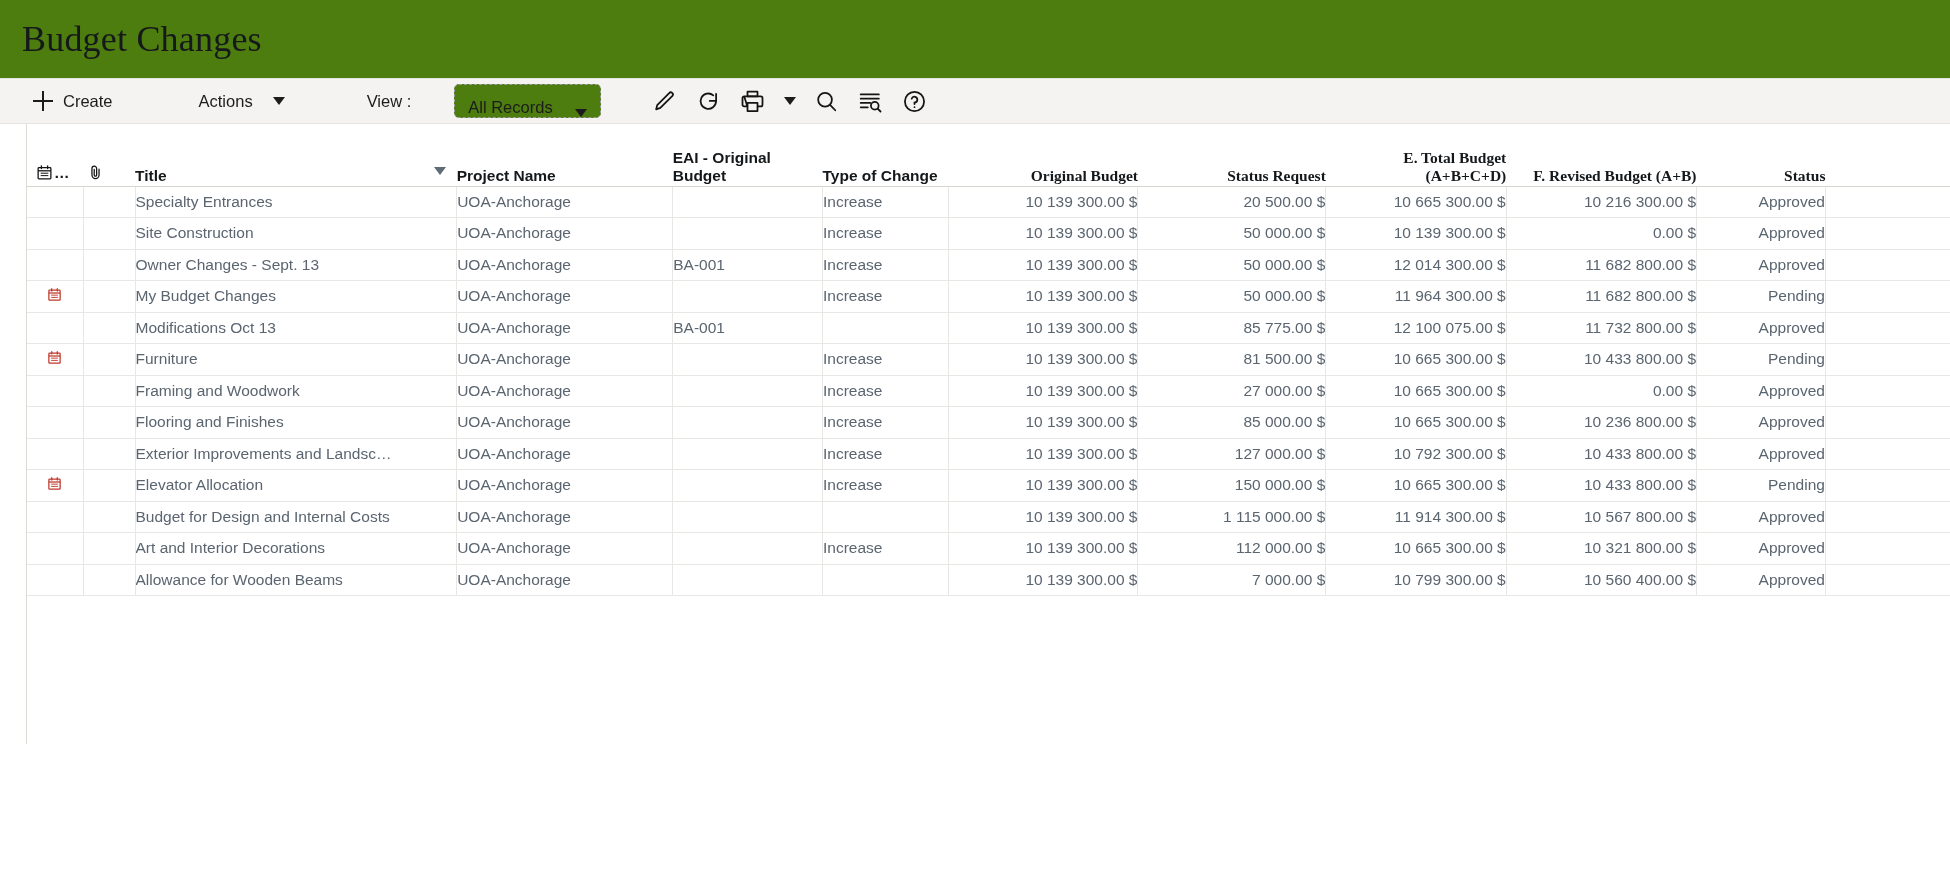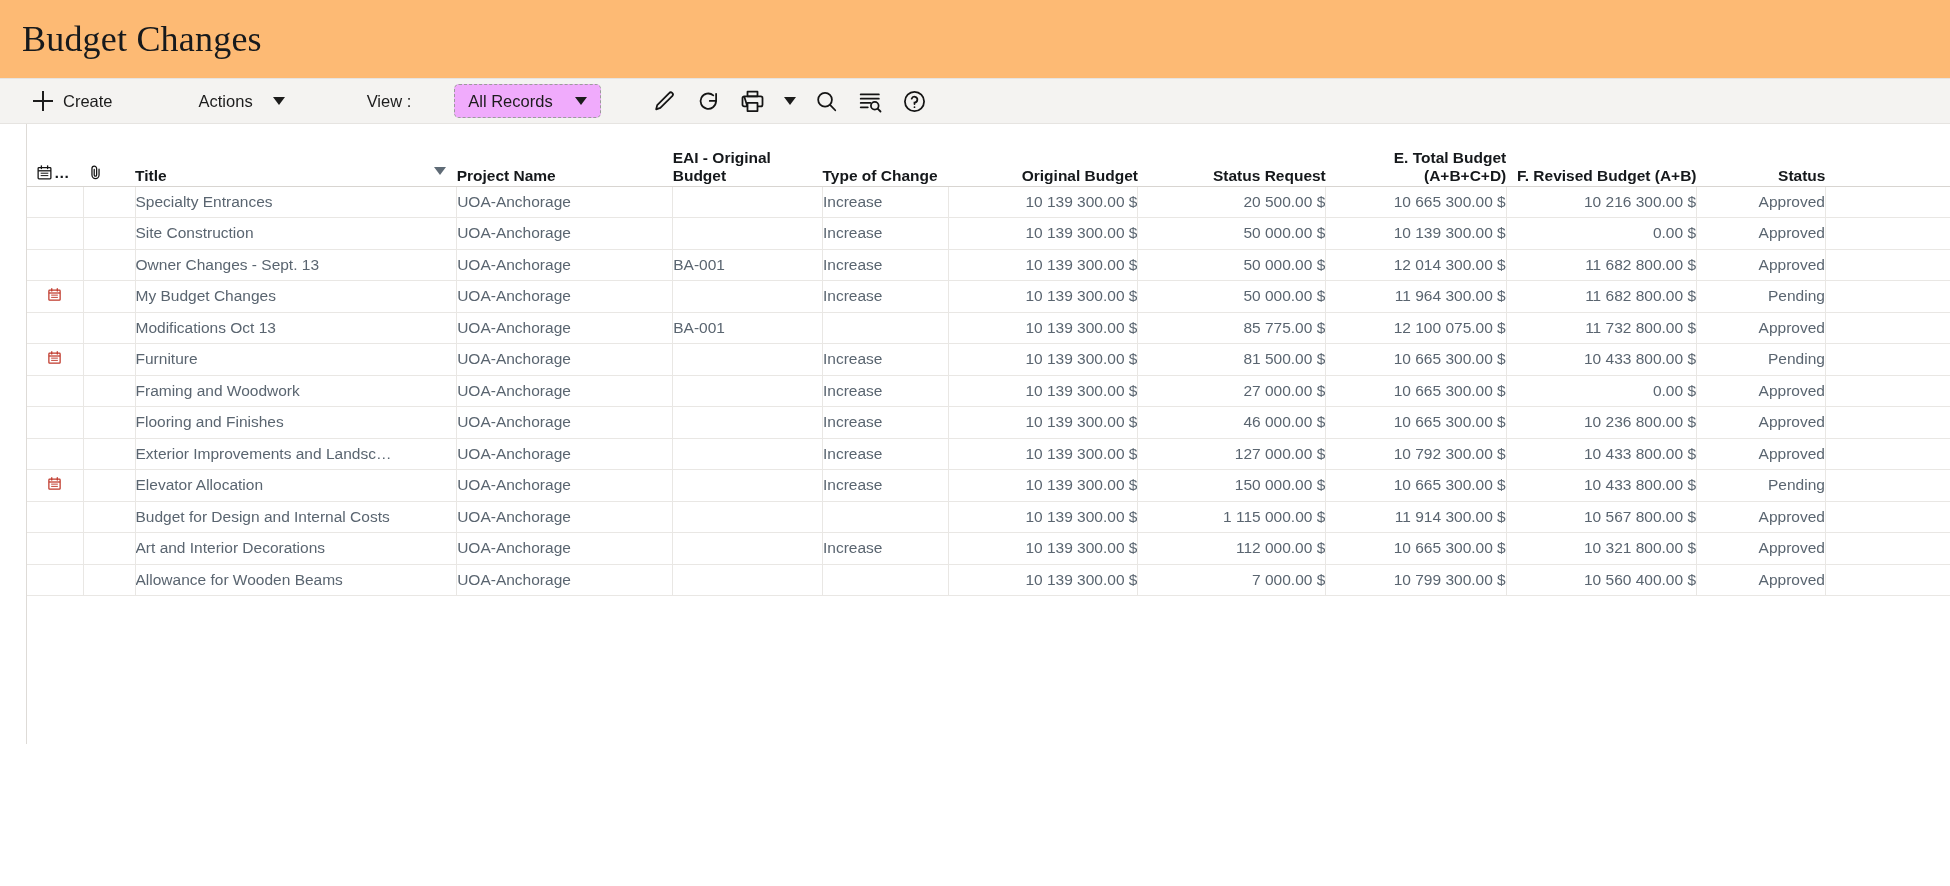--- a/index.html
+++ b/index.html
@@ -12,21 +12,21 @@
     height: 886px;
     overflow: hidden;
     font-family: "Liberation Sans", sans-serif;
     color: #1c1c1c;
     -webkit-font-smoothing: antialiased;
   }
 
   
   .page-header {
     height: 78px;
-    background: #fdba74;
+    background: #4d7c0f;
     display: flex;
     align-items: center;
     padding-left: 22px;
     box-sizing: border-box;
   }
   .page-title {
     font-family: "Liberation Serif", serif;
     font-size: 36px;
     font-weight: 400;
     color: #16191c;
@@ -86,25 +86,25 @@
 
   .view-label {
     font-size: 16.5px;
     color: #1c1c1c;
     margin-right: 27px;
     white-space: nowrap;
   }
   .view-select {
     border: 1px dashed #9b9b9b;
     border-radius: 5px;
-    background: #f0abfc;
+    background: #4d7c0f;
     height: 34px;
     min-width: 140px;
     display: flex;
-    align-items: center;
+    align-items: flex-end;
     justify-content: space-between;
     padding: 0 13px;
     gap: 22px;
     font-size: 16.5px;
     cursor: pointer;
     box-sizing: border-box;
   }
 
   .tb-icons {
     display: flex;
@@ -149,21 +149,21 @@
     font-weight: bold;
     font-size: 15.5px;
     color: #15181b;
     height: 62px;
     padding: 0 12px 7px 12px;
     border-bottom: 1px solid #d8d5d1;
     background: #ffffff;
     line-height: 1.18;
   }
   thead th.ta-left  { text-align: left; }
-  thead th.ta-right { text-align: right; }
+  thead th.ta-right { text-align: right; font-family: Liberation Serif, serif; }
 
   .th-title-cell {
     position: relative;
   }
   .sort-caret {
     position: absolute;
     right: 11px;
     bottom: 11px;
   }
 
@@ -477,21 +477,21 @@
           <td class="num">20</td>
         </tr>
         <tr>
           <td class="ctr"></td>
           <td class="ctr"></td>
           <td>Flooring and Finishes</td>
           <td>UOA-Anchorage</td>
           <td></td>
           <td>Increase</td>
           <td class="num">10 139 300.00 $</td>
-          <td class="num">46 000.00 $</td>
+          <td class="num">85 000.00 $</td>
           <td class="num">10 665 300.00 $</td>
           <td class="num">10 236 800.00 $</td>
           <td class="num">Approved</td>
           <td class="num">20</td>
         </tr>
         <tr>
           <td class="ctr"></td>
           <td class="ctr"></td>
           <td>Exterior Improvements and Landsc…</td>
           <td>UOA-Anchorage</td>

